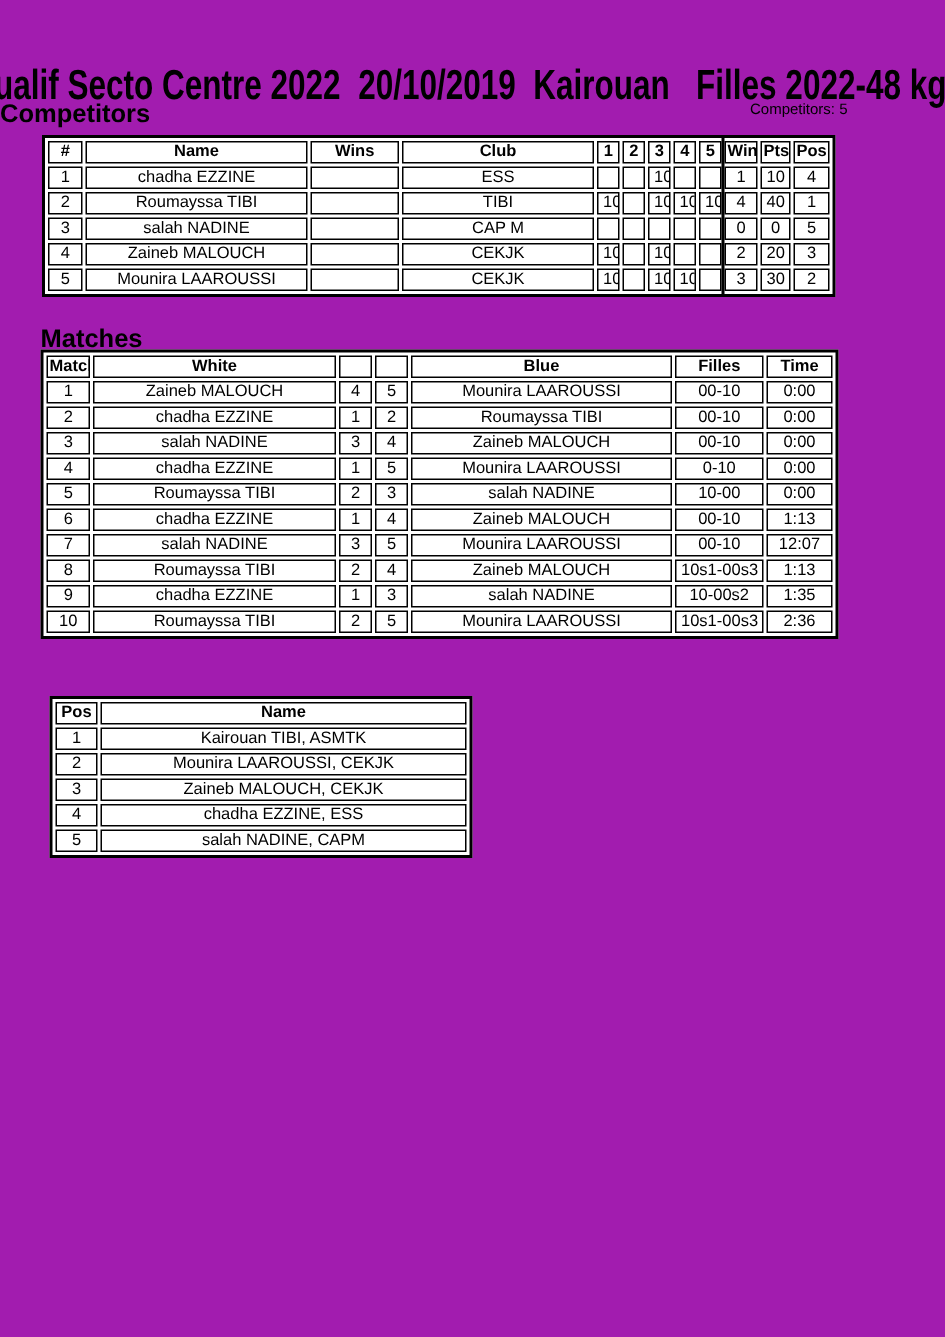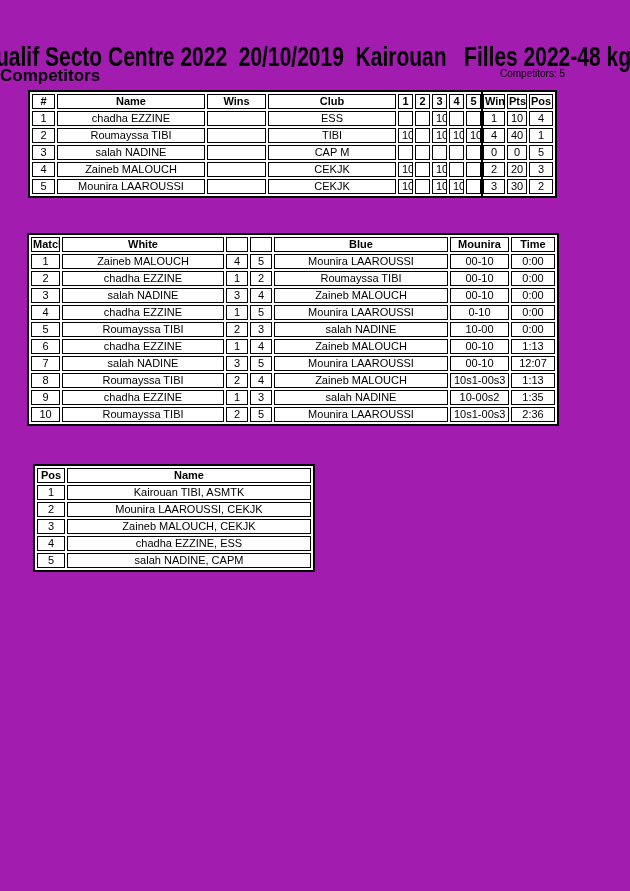--- a/index.html
+++ b/index.html
@@ -168,39 +168,40 @@
         <td class="ac">10</td>
         <td class="ac"></td>
         <td class="ac">3</td>
         <td class="ac">30</td>
         <td class="ac">2</td>
       </tr>
       </tbody>
   </table>
   <div class="vline"></div>
 
+  <div class="section-heading heading-matches">Matches</div>
 
   <table id="matches-table">
     <colgroup>
       <col style="width:29px">
         <col style="width:162px">
         <col style="width:22px">
         <col style="width:22px">
       <col style="width:174px">
         <col style="width:59px">
         <col style="width:44px">
     </colgroup>
     <thead>
       <tr>
         <th class="al">Match</th>
         <th>White</th>
         <th></th>
         <th></th>
         <th>Blue</th>
-        <th>Mounira</th>
+        <th>Filles</th>
         <th>Time</th>
       </tr>
     </thead>
     <tbody>
 
     <tr>
         <td class="ac">1</td>
         <td class="al">Zaineb MALOUCH</td>
         <td class="ac">4</td>
         <td class="ac">5</td>

